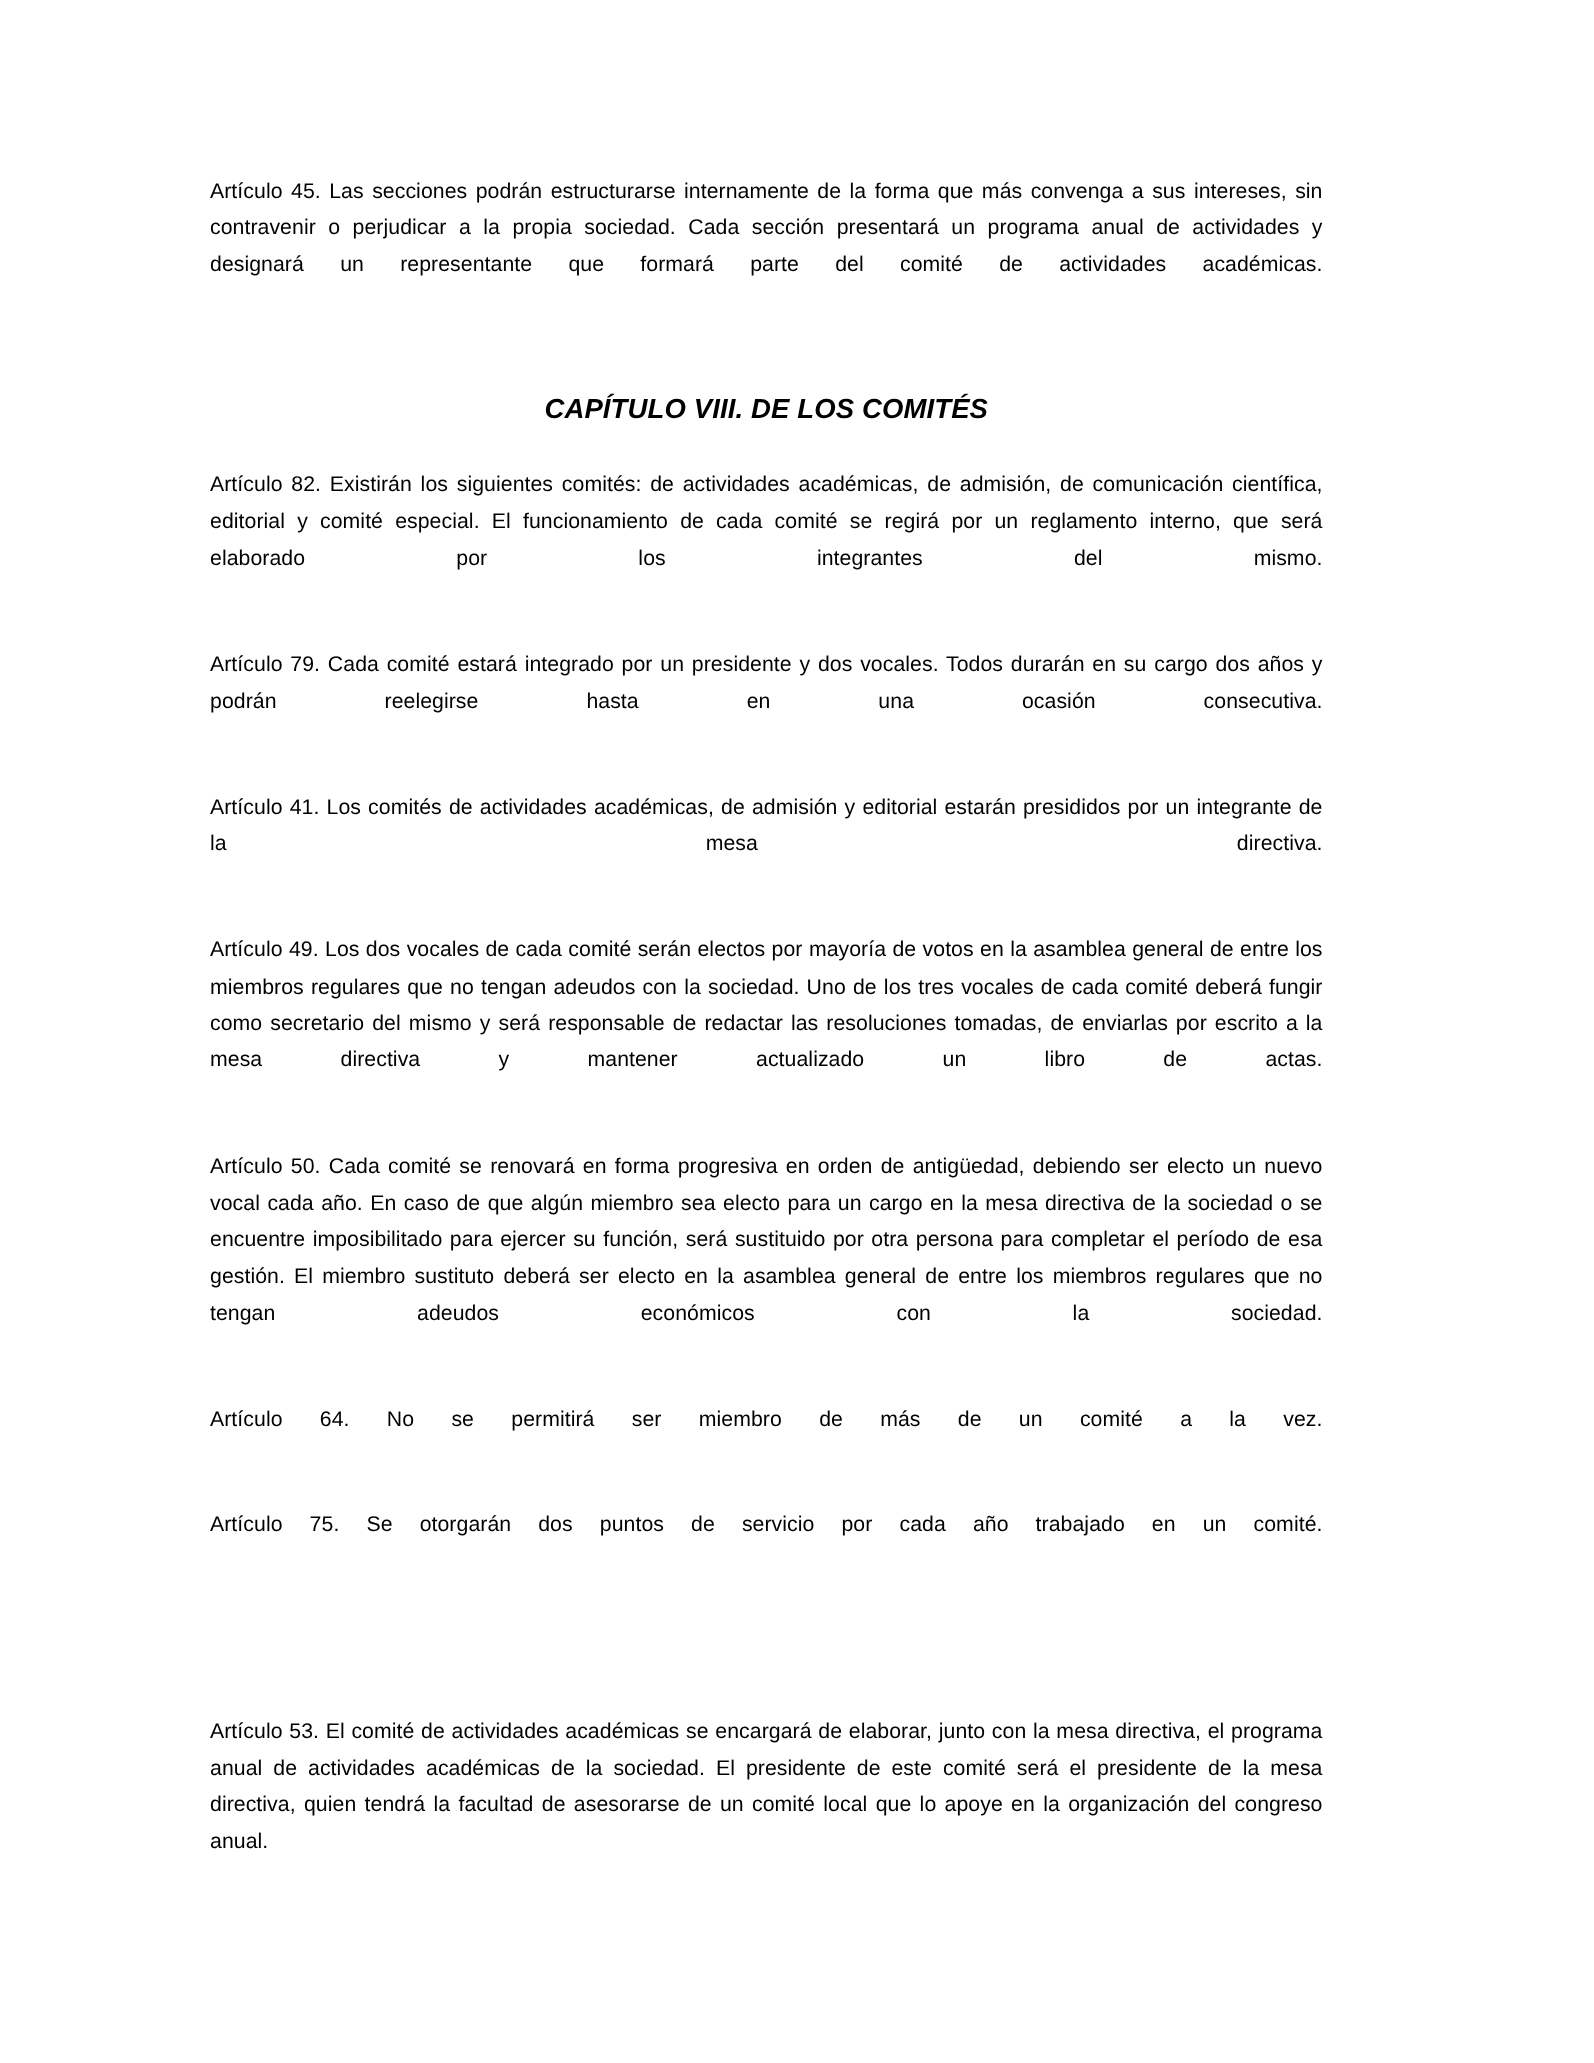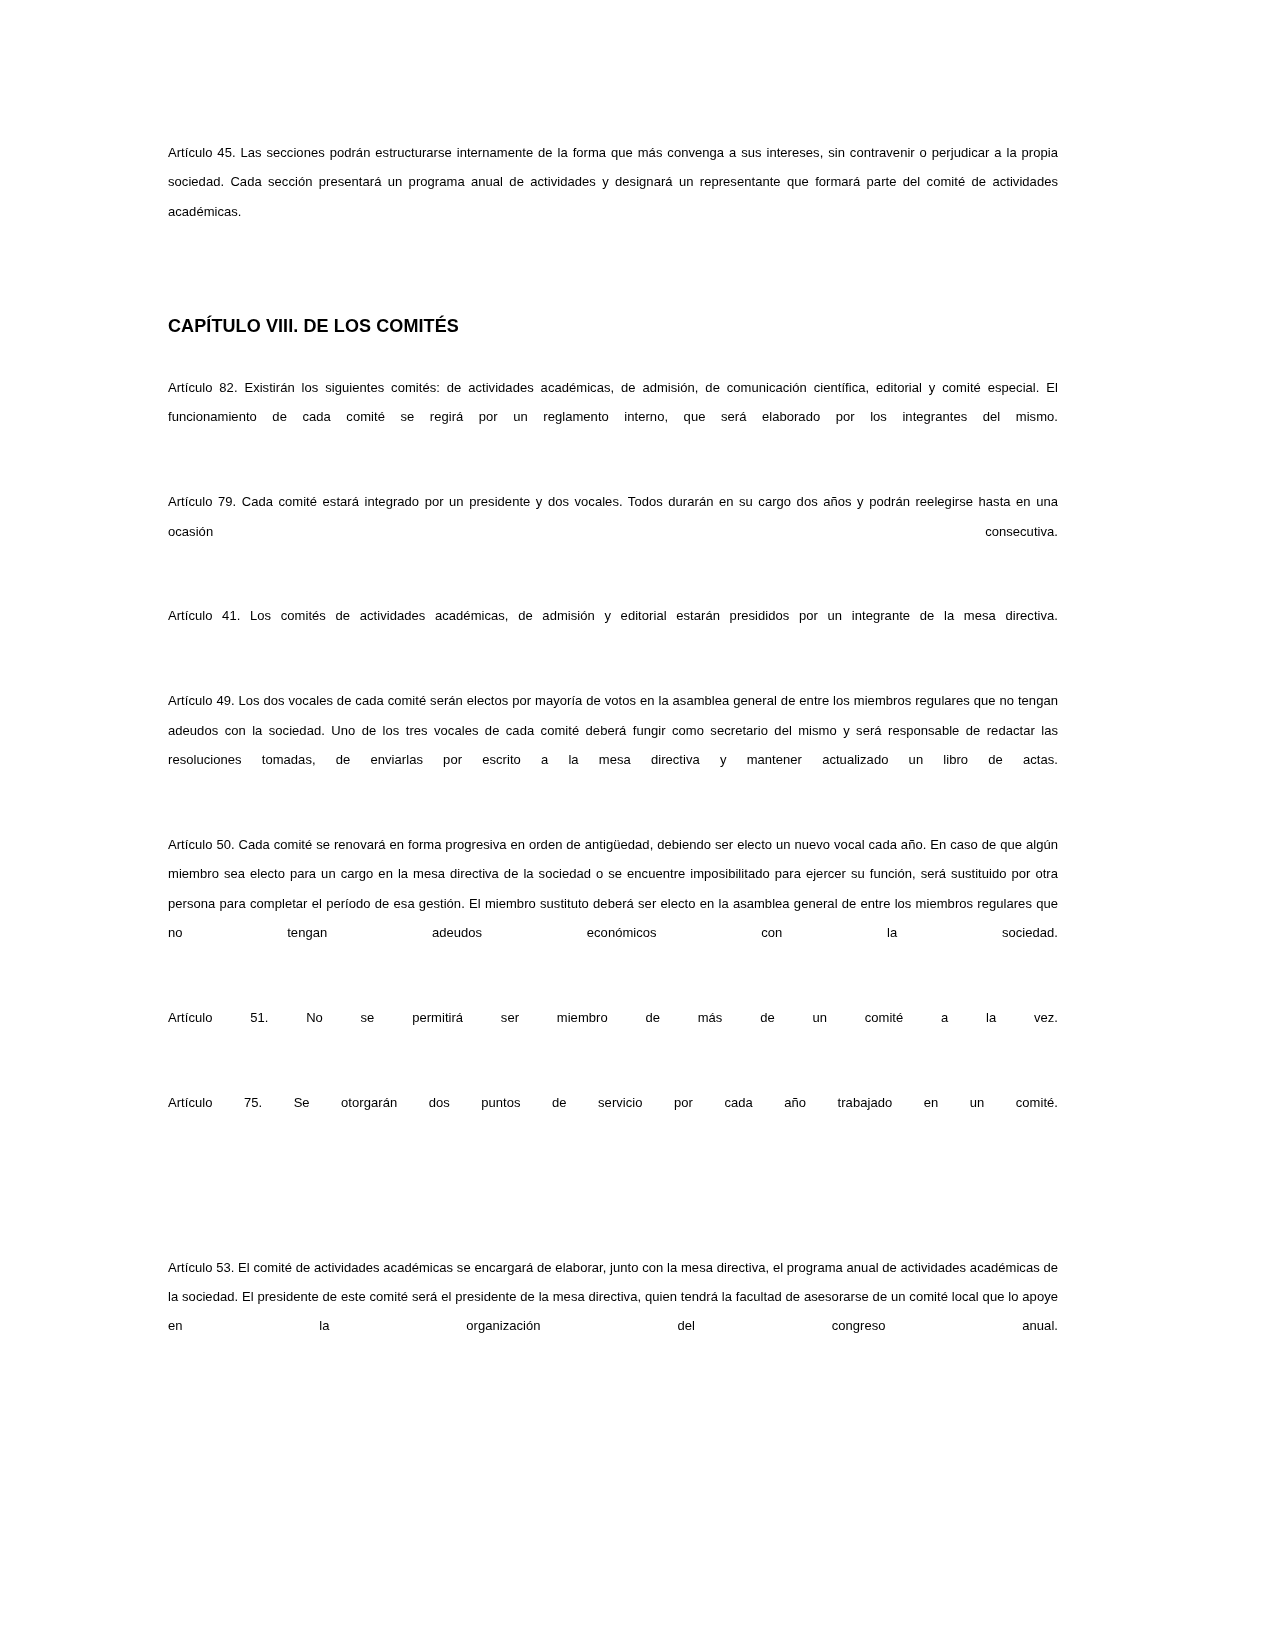--- a/index.html
+++ b/index.html
@@ -23,38 +23,39 @@
     box-sizing: border-box;
   }
   .content {
     position: absolute;
     left: 168px;
     top: 138px;
     width: 890px;
   }
   p.para {
     margin: 0 0 26px 0;
-    font-size: 13px;
+    font-size: 17px;
     line-height: 29.4px;
     text-align: justify;
     text-justify: inter-word;
     letter-spacing: 0.05px;
     word-spacing: 0px;
     hyphens: none;
   }
   p.para:last-child {
     margin-bottom: 0;
   }
   h2.chapter {
     margin: 0 0 0 0;
-    font-size: 18px;
+    font-size: 22px;
     line-height: 29.4px;
     font-weight: bold;
-    text-align: left;
+    text-align: center;
     letter-spacing: 0.1px;
+    font-style: italic;
   }
   
   .gap-before-chapter { height: 30px; }
   .gap-after-chapter  { height: 32px; }
   .gap-before-chapter-lg { height: 46px; }
   .gap-after-chapter-lg  { height: 34px; }
   
   p.para::after {
     content: "";
     display: inline-block;
@@ -78,21 +79,21 @@
     <p class="para">Artículo 82. Existirán los siguientes comités: de actividades académicas, de admisión, de comunicación científica, editorial y comité especial. El funcionamiento de cada comité se regirá por un reglamento interno, que será elaborado por los integrantes del mismo.</p>
 
     <p class="para">Artículo 79. Cada comité estará integrado por un presidente y dos vocales. Todos durarán en su cargo dos años y podrán reelegirse hasta en una ocasión consecutiva.</p>
 
     <p class="para">Artículo 41. Los comités de actividades académicas, de admisión y editorial estarán presididos por un integrante de la mesa directiva.</p>
 
     <p class="para">Artículo 49. Los dos vocales de cada comité serán electos por mayoría de votos en la asamblea general de entre los miembros regulares que no tengan adeudos con la sociedad. Uno de los tres vocales de cada comité deberá fungir como secretario del mismo y será responsable de redactar las resoluciones tomadas, de enviarlas por escrito a la mesa directiva y mantener actualizado un libro de actas.</p>
 
     <p class="para">Artículo 50. Cada comité se renovará en forma progresiva en orden de antigüedad, debiendo ser electo un nuevo vocal cada año. En caso de que algún miembro sea electo para un cargo en la mesa directiva de la sociedad o se encuentre imposibilitado para ejercer su función, será sustituido por otra persona para completar el período de esa gestión. El miembro sustituto deberá ser electo en la asamblea general de entre los miembros regulares que no tengan adeudos económicos con la sociedad.</p>
 
-    <p class="para">Artículo 51. No se permitirá ser miembro de más de un comité a la vez.</p>
+    <p class="para">Artículo 64. No se permitirá ser miembro de más de un comité a la vez.</p>
 
     <p class="para">Artículo 75. Se otorgarán dos puntos de servicio por cada año trabajado en un comité.</p>
 
     <div class="gap-before-chapter-lg"></div>
 
 
     <div class="gap-after-chapter-lg"></div>
 
     <p class="para">Artículo 53. El comité de actividades académicas se encargará de elaborar, junto con la mesa directiva, el programa anual de actividades académicas de la sociedad. El presidente de este comité será el presidente de la mesa directiva, quien tendrá la facultad de asesorarse de un comité local que lo apoye en la organización del congreso anual.</p>
 

